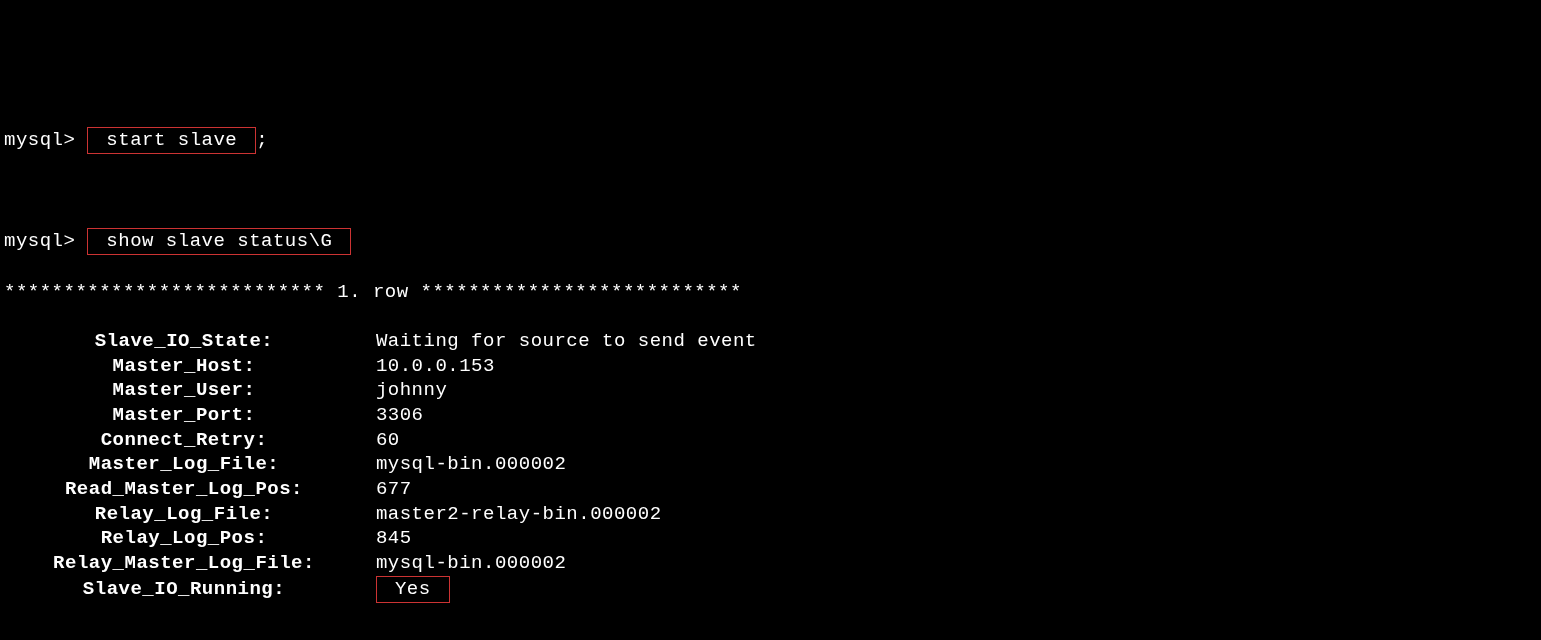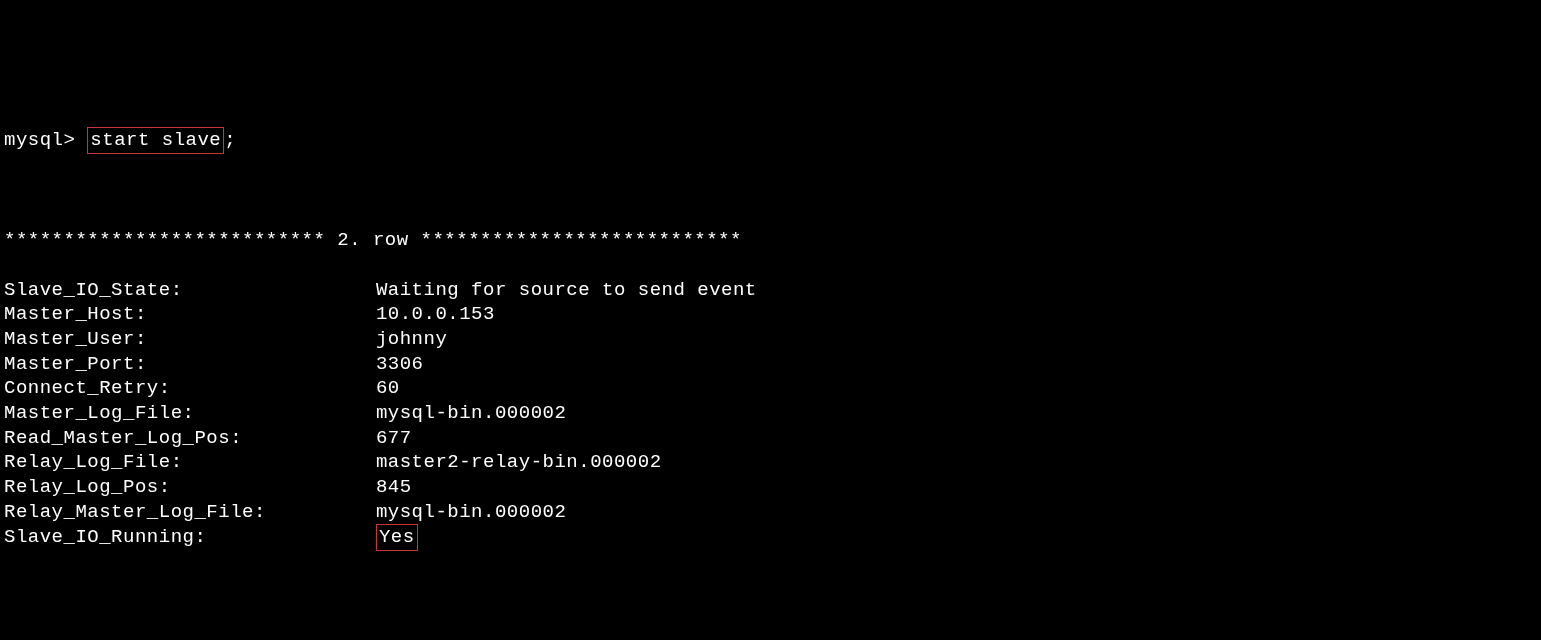--- a/index.html
+++ b/index.html
@@ -15,35 +15,37 @@
       line-height: 1.3;
       padding: 4px;
       white-space: pre;
       letter-spacing: 0.5px;
     }
     .terminal {
       width: 100%;
     }
     .highlight-box {
       border: 1px solid #cc3333;
-      padding: 0 2px;
+      padding: 0 18px;
       display: inline-block;
     }
     .row-label-col {
       display: inline-block;
       width: 360px;
-      text-align: left;
+      text-align: center;
+      font-weight: bold;
     }
   </style>
 </head>
 <body>
 
 
 
 <div class="terminal">
 <div><span>mysql&gt; </span><span class="highlight-box">start slave</span><span>;</span></div>
 <div> </div>
-<div>*************************** 2. row ***************************</div>
+<div><span>mysql&gt; </span><span class="highlight-box">show slave status\G</span></div>
+<div>*************************** 1. row ***************************</div>
 <div id="status-rows"><div><span class="row-label-col">Slave_IO_State:</span> <span>Waiting for source to send event</span></div><div><span class="row-label-col">Master_Host:</span> <span>10.0.0.153</span></div><div><span class="row-label-col">Master_User:</span> <span>johnny</span></div><div><span class="row-label-col">Master_Port:</span> <span>3306</span></div><div><span class="row-label-col">Connect_Retry:</span> <span>60</span></div><div><span class="row-label-col">Master_Log_File:</span> <span>mysql-bin.000002</span></div><div><span class="row-label-col">Read_Master_Log_Pos:</span> <span>677</span></div><div><span class="row-label-col">Relay_Log_File:</span> <span>master2-relay-bin.000002</span></div><div><span class="row-label-col">Relay_Log_Pos:</span> <span>845</span></div><div><span class="row-label-col">Relay_Master_Log_File:</span> <span>mysql-bin.000002</span></div><div><span class="row-label-col">Slave_IO_Running:</span> <span class="highlight-box">Yes</span></div></div>
 </div>
 
 
 
 
 </body></html>

